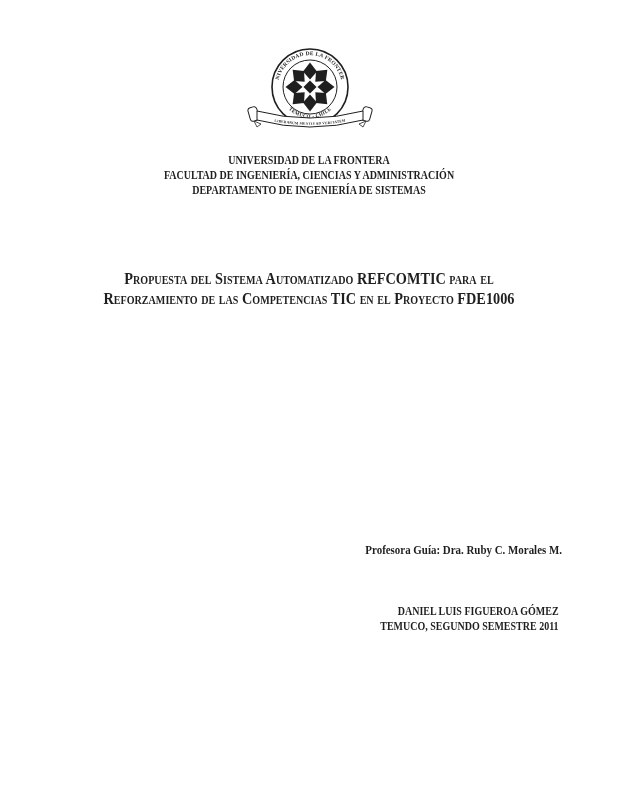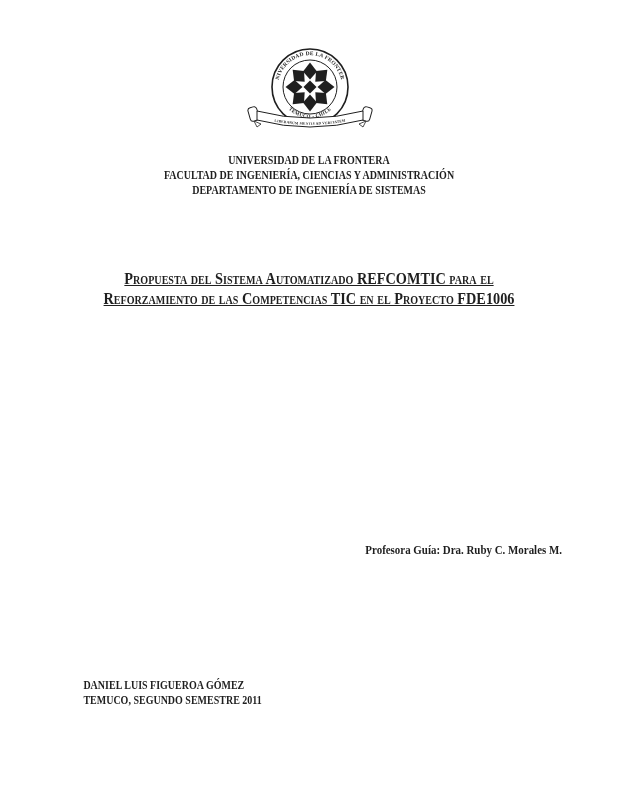--- a/index.html
+++ b/index.html
@@ -19,21 +19,21 @@
 
   
   .inst-block { position: absolute; top: 153px; left: 0; width: 618px; text-align: center; }
   .inst-line {
     font-size: 12.5px; font-weight: bold; line-height: 15px;
     transform: scaleX(0.80); transform-origin: 50% 50%;
     white-space: nowrap;
   }
 
   
-  .title-block { position: absolute; top: 269px; left: 0; width: 618px; text-align: center; text-decoration: underline; }
+  .title-block { position: absolute; top: 269px; left: 0; width: 618px; text-align: center; }
   .title-line {
     font-variant: small-caps;
     font-size: 17px; font-weight: bold; line-height: 20px;
     transform: scaleX(0.84); transform-origin: 50% 50%;
     white-space: nowrap;
   }
 
   
   .degree-box { position: absolute; left: 243px; top: 440px; width: 320px; height: 58px; }
   .rule { position: absolute; left: 0; width: 320px; height: 3px; background: #1f1f1f; }
@@ -51,21 +51,21 @@
   }
 
   
   .advisor-line {
     position: absolute; top: 542px; left: 200px; right: 56px; text-align: right;
     font-size: 13px; font-weight: bold; white-space: nowrap;
     transform: scaleX(0.84); transform-origin: 100% 50%;
   }
 
   
-  .footer-block { position: absolute; top: 678px; left: 24px; width: 594px; text-align: left; }
+  .footer-block { position: absolute; top: 604px; left: 24px; width: 594px; text-align: right; }
   .footer-line {
     font-size: 12.5px; font-weight: bold; line-height: 15px; white-space: nowrap;
     transform: scaleX(0.80); transform-origin: 50% 50%;
   }
 
   .seal-text { font-family: "Liberation Serif", "DejaVu Serif", serif; font-weight: bold; fill: #1f1f1f; }
 </style>
 </head>
 <body>
 

